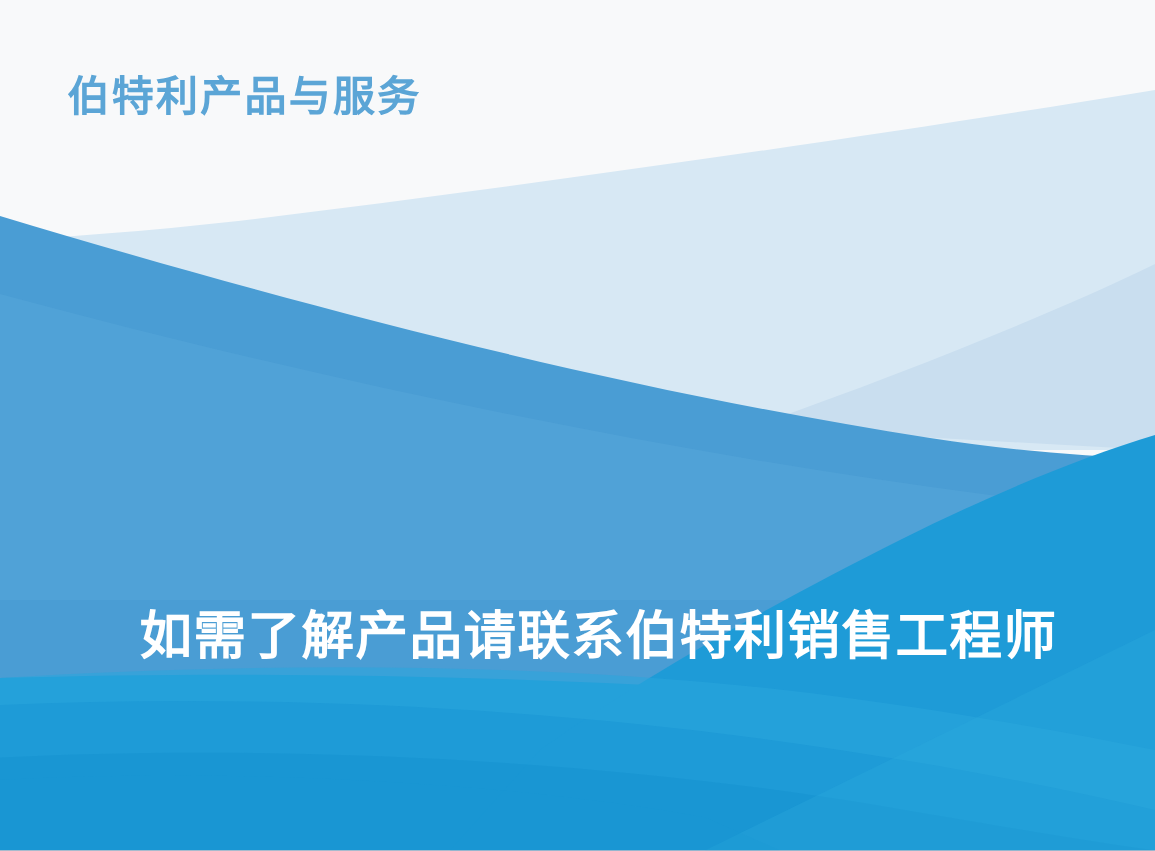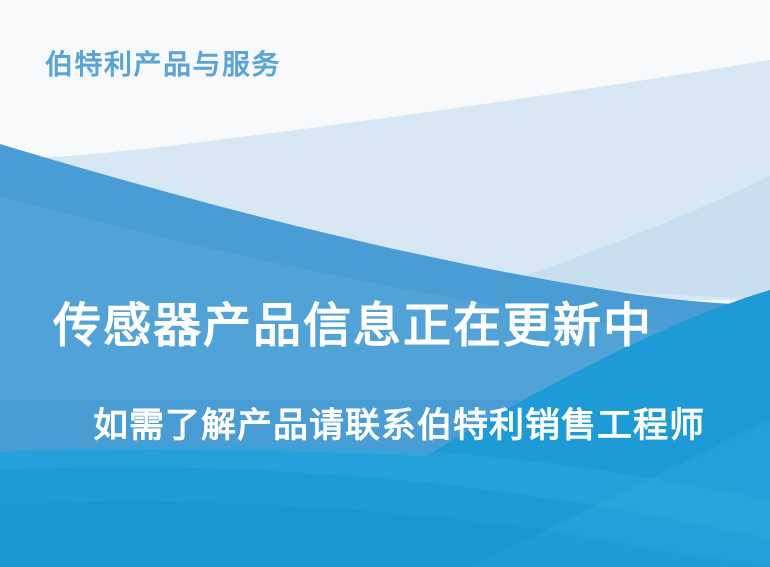--- a/index.html
+++ b/index.html
@@ -95,19 +95,18 @@
     <path fill="#2BA8DE" opacity="0.35" d="M 770,420 L 770,567 L 470,567 Z"></path>
 
     <path fill="#1B97D4" opacity="0.30" d="M 0,520 C 150,512 330,520 470,545 L 520,567 L 0,567 Z"></path>
 
   </svg>
 
   <div class="text-layer">
 
     <div id="header-title">伯特利产品与服务</div>
 
-    <div id="main-title">传感器产品信息正在更新中</div>
 
     <div id="sub-title">如需了解产品请联系伯特利销售工程师</div>
 
   </div>
 
 </div>
 
 </body></html>

